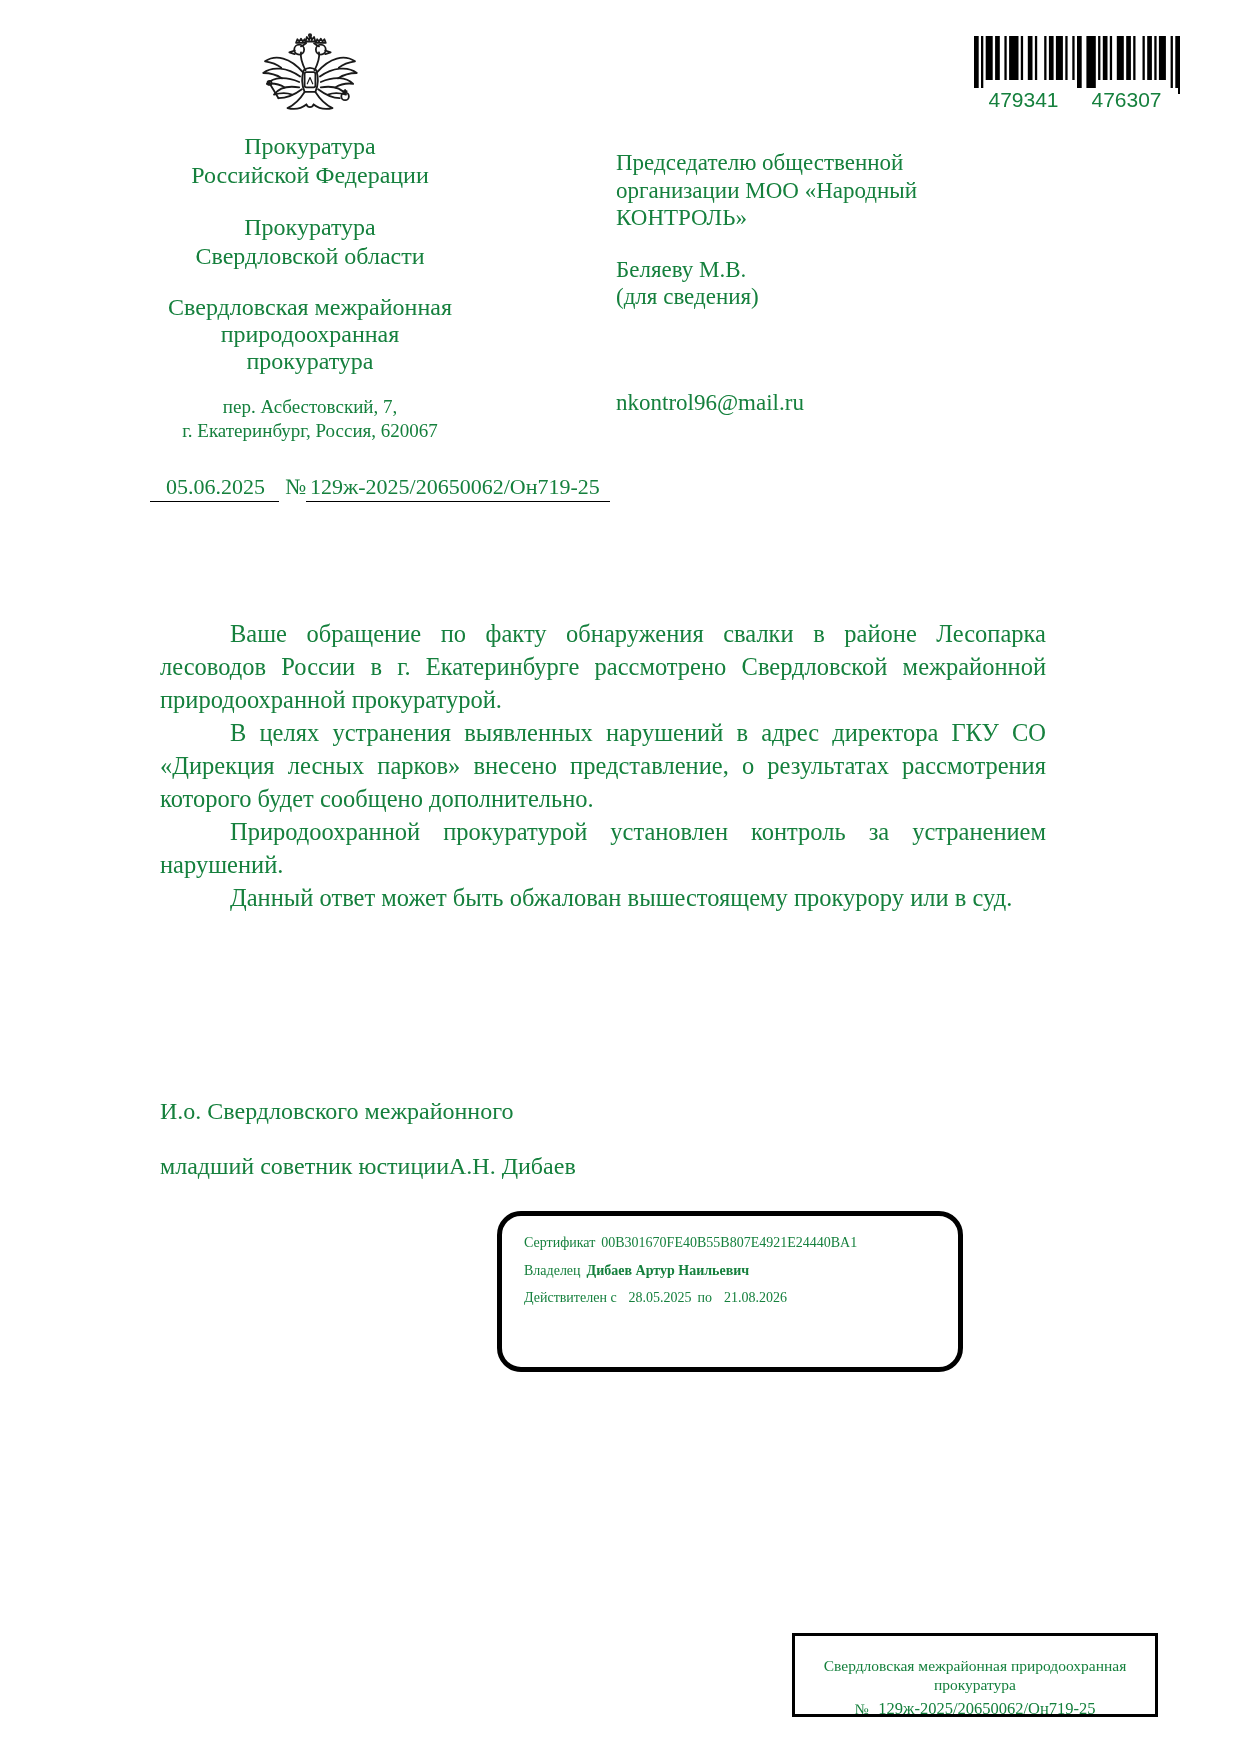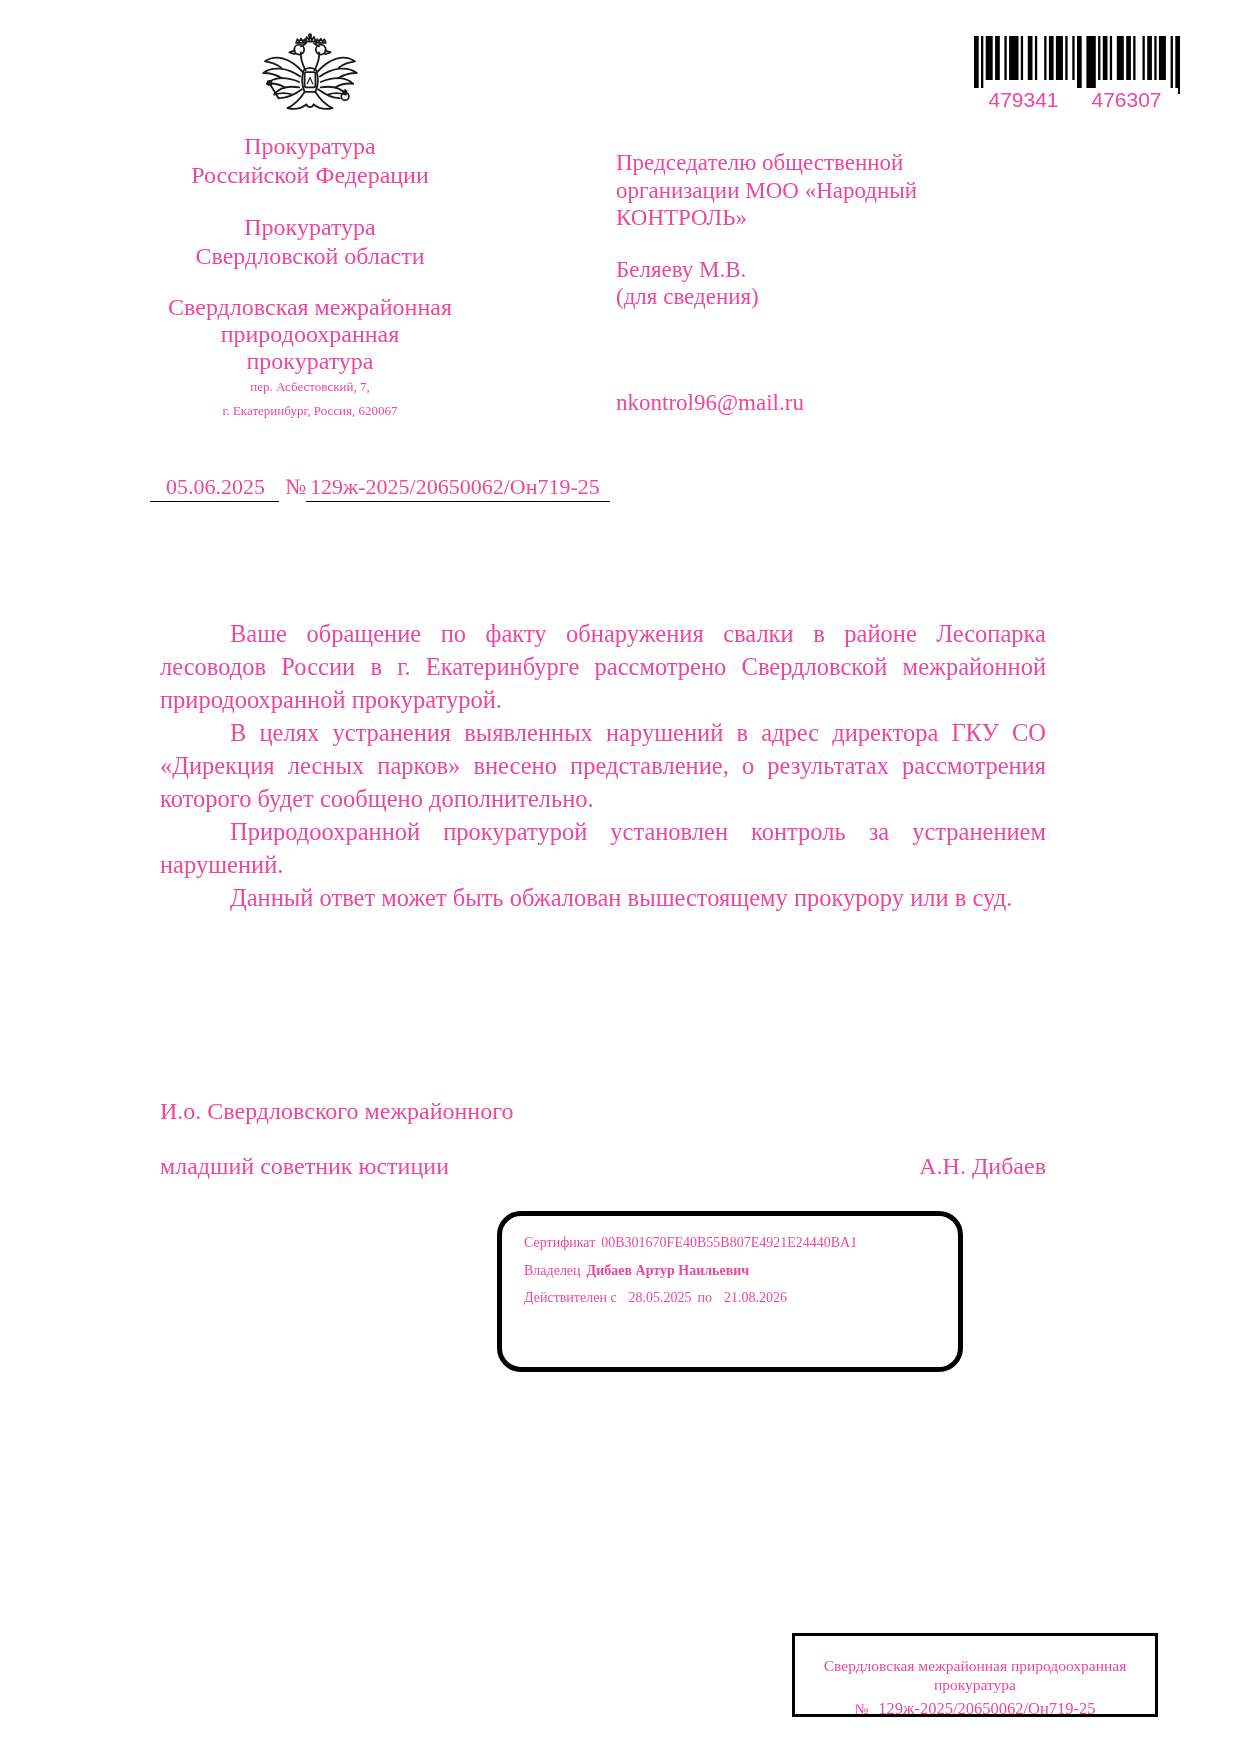--- a/index.html
+++ b/index.html
@@ -1,56 +1,56 @@
 <!DOCTYPE html>
 <html lang="ru"><head>
 <meta charset="utf-8">
 <style>
   * { margin:0; padding:0; box-sizing:border-box; }
   html,body { background:#888; }
   .page {
     position:relative; width:1241px; height:1754px; margin:0 auto;
-    background:#ffffff; color:#ec4899;
+    background:#ffffff; color:#15803d;
     font-family:"Liberation Serif","DejaVu Serif",serif;
     overflow:hidden;
   }
   
   .emblem { position:absolute; left:256px; top:26px; width:108px; height:112px; }
   .emblem svg { width:100%; height:100%; }
   
   .barcode-wrap { position:absolute; left:972px; top:36px; width:214px; }
   .barcode-digits {
     display:flex; width:206px; margin-top:-12px;
     font-family:"Liberation Sans","DejaVu Sans",sans-serif;
     font-size:21px; background:transparent;
   }
   .barcode-digits span { flex:1; text-align:center; background:#fff; }
   
   .letterhead { position:absolute; left:118px; top:132px; width:384px; text-align:center; }
   .lh-group { font-size:24px; line-height:29px; }
   .lh-group + .lh-group { margin-top:23px; }
   .lh-office { line-height:27px; }
-  .lh-address { margin-top:0; font-size:13px; line-height:24px; }
+  .lh-address { margin-top:20px; font-size:19px; line-height:24px; }
   
   .ref-line { position:absolute; left:150px; top:474px; font-size:22px; white-space:nowrap; }
   .u { display:inline-block; border-bottom:1.6px solid #000; padding-bottom:1px; }
   .ref-date { padding-left:16px; padding-right:14px; }
   .ref-no { margin-left:6px; }
   .ref-num { padding-left:4px; padding-right:10px; }
   
   .addressee { position:absolute; left:616px; top:149px; width:450px; font-size:23px; line-height:27.5px; }
   .addr-person { margin-top:24px; }
   .addr-email { margin-top:78px; }
   
   .body-text { position:absolute; left:160px; top:617px; width:886px;
     font-size:24.5px; line-height:33px; text-align:justify; }
   .body-text p { text-indent:70px; }
   
   .signoff { position:absolute; left:160px; top:1096px; width:886px; font-size:24px; line-height:30px; }
-  .signoff-row { display:flex; justify-content:space-between; margin-top:25px; }
+  .signoff-row { display:flex; margin-top:25px; }
   
   .stamp { position:absolute; left:497px; top:1211px; width:466px; height:161px;
     border:5px solid #000; border-radius:24px; padding:13px 22px 0 22px; }
   .stamp-title { text-align:center; font-size:17px; line-height:21.5px; letter-spacing:.4px; }
   .stamp-details { font-size:14px; line-height:27.5px; }
   .stamp-details b { font-weight:bold; }
   .sp { display:inline-block; width:6px; }
   
   .footer-box { position:absolute; left:792px; top:1633px; width:366px; height:84px;
     border:3px solid #000; text-align:center; padding-top:20px; font-size:15.5px; line-height:19px; }

